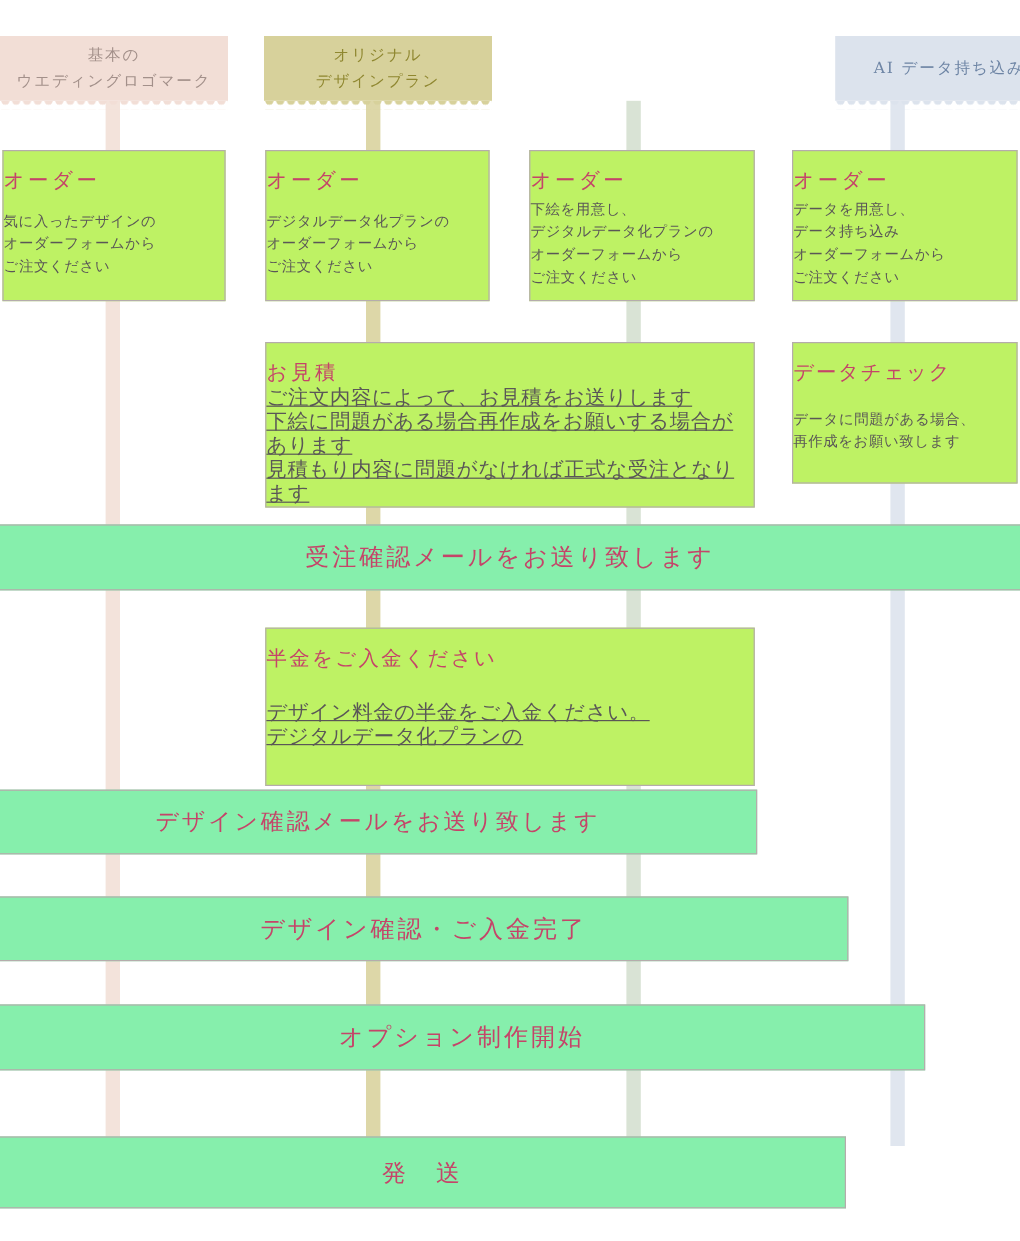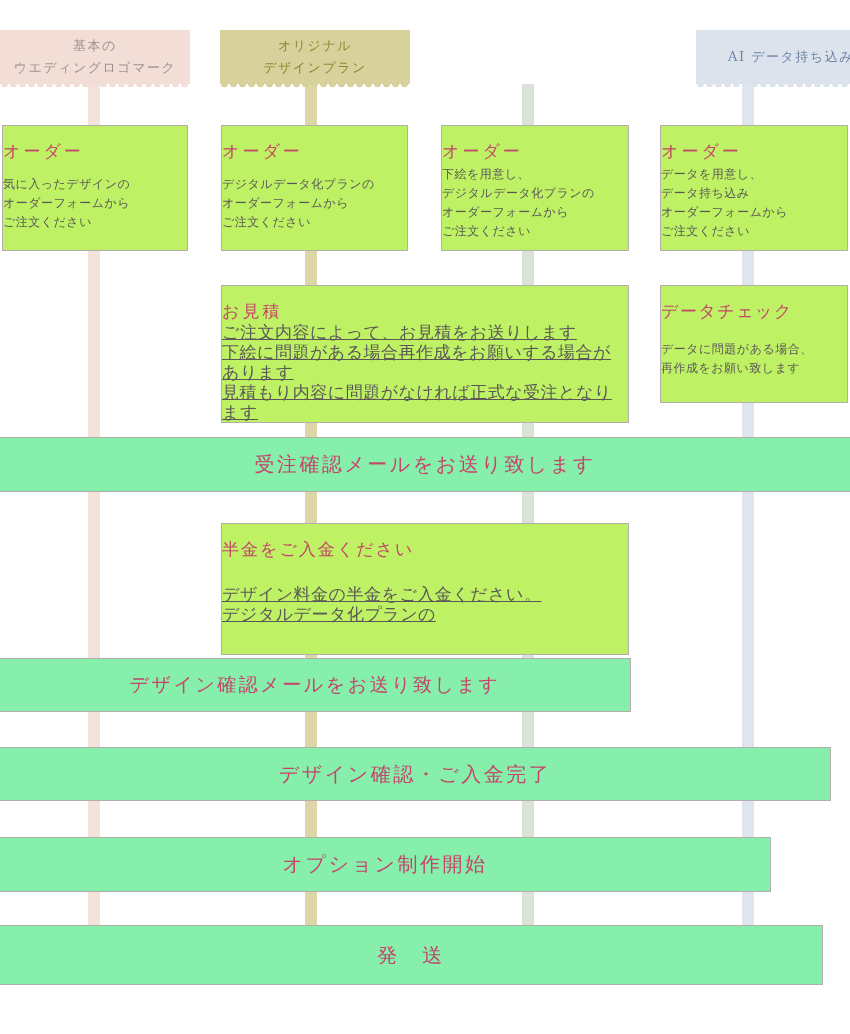--- a/index.html
+++ b/index.html
@@ -140,19 +140,19 @@
   <div class="box" style="left:221px;top:523px;width:408px;height:132px">
     <div class="box-title" style="letter-spacing:2px">半金をご入金ください</div>
     <div class="box-body wide">
       <div>デザイン料金の半金をご入金ください。</div>
       <div>デジタルデータ化プランの</div>
     </div>
   </div>
 
   <div class="banner" style="left:-1px;top:658px;width:632px;height:54px;font-size:19px">デザイン確認メールをお送り致します</div>
 
-  <div class="banner" style="left:-1px;top:747px;width:832px;height:54px">デザイン確認・ご入金完了</div>
+  <div class="banner" style="left:-1px;top:747px;width:708px;height:54px">デザイン確認・ご入金完了</div>
 
   <div class="banner" style="left:-1px;top:837px;width:772px;height:55px">オプション制作開始</div>
 
-  <div class="banner" style="left:-1px;top:925px;width:824px;height:60px">発　送</div>
+  <div class="banner" style="left:-1px;top:947px;width:706px;height:60px">発　送</div>
 
 </div>
 
 </body></html>

